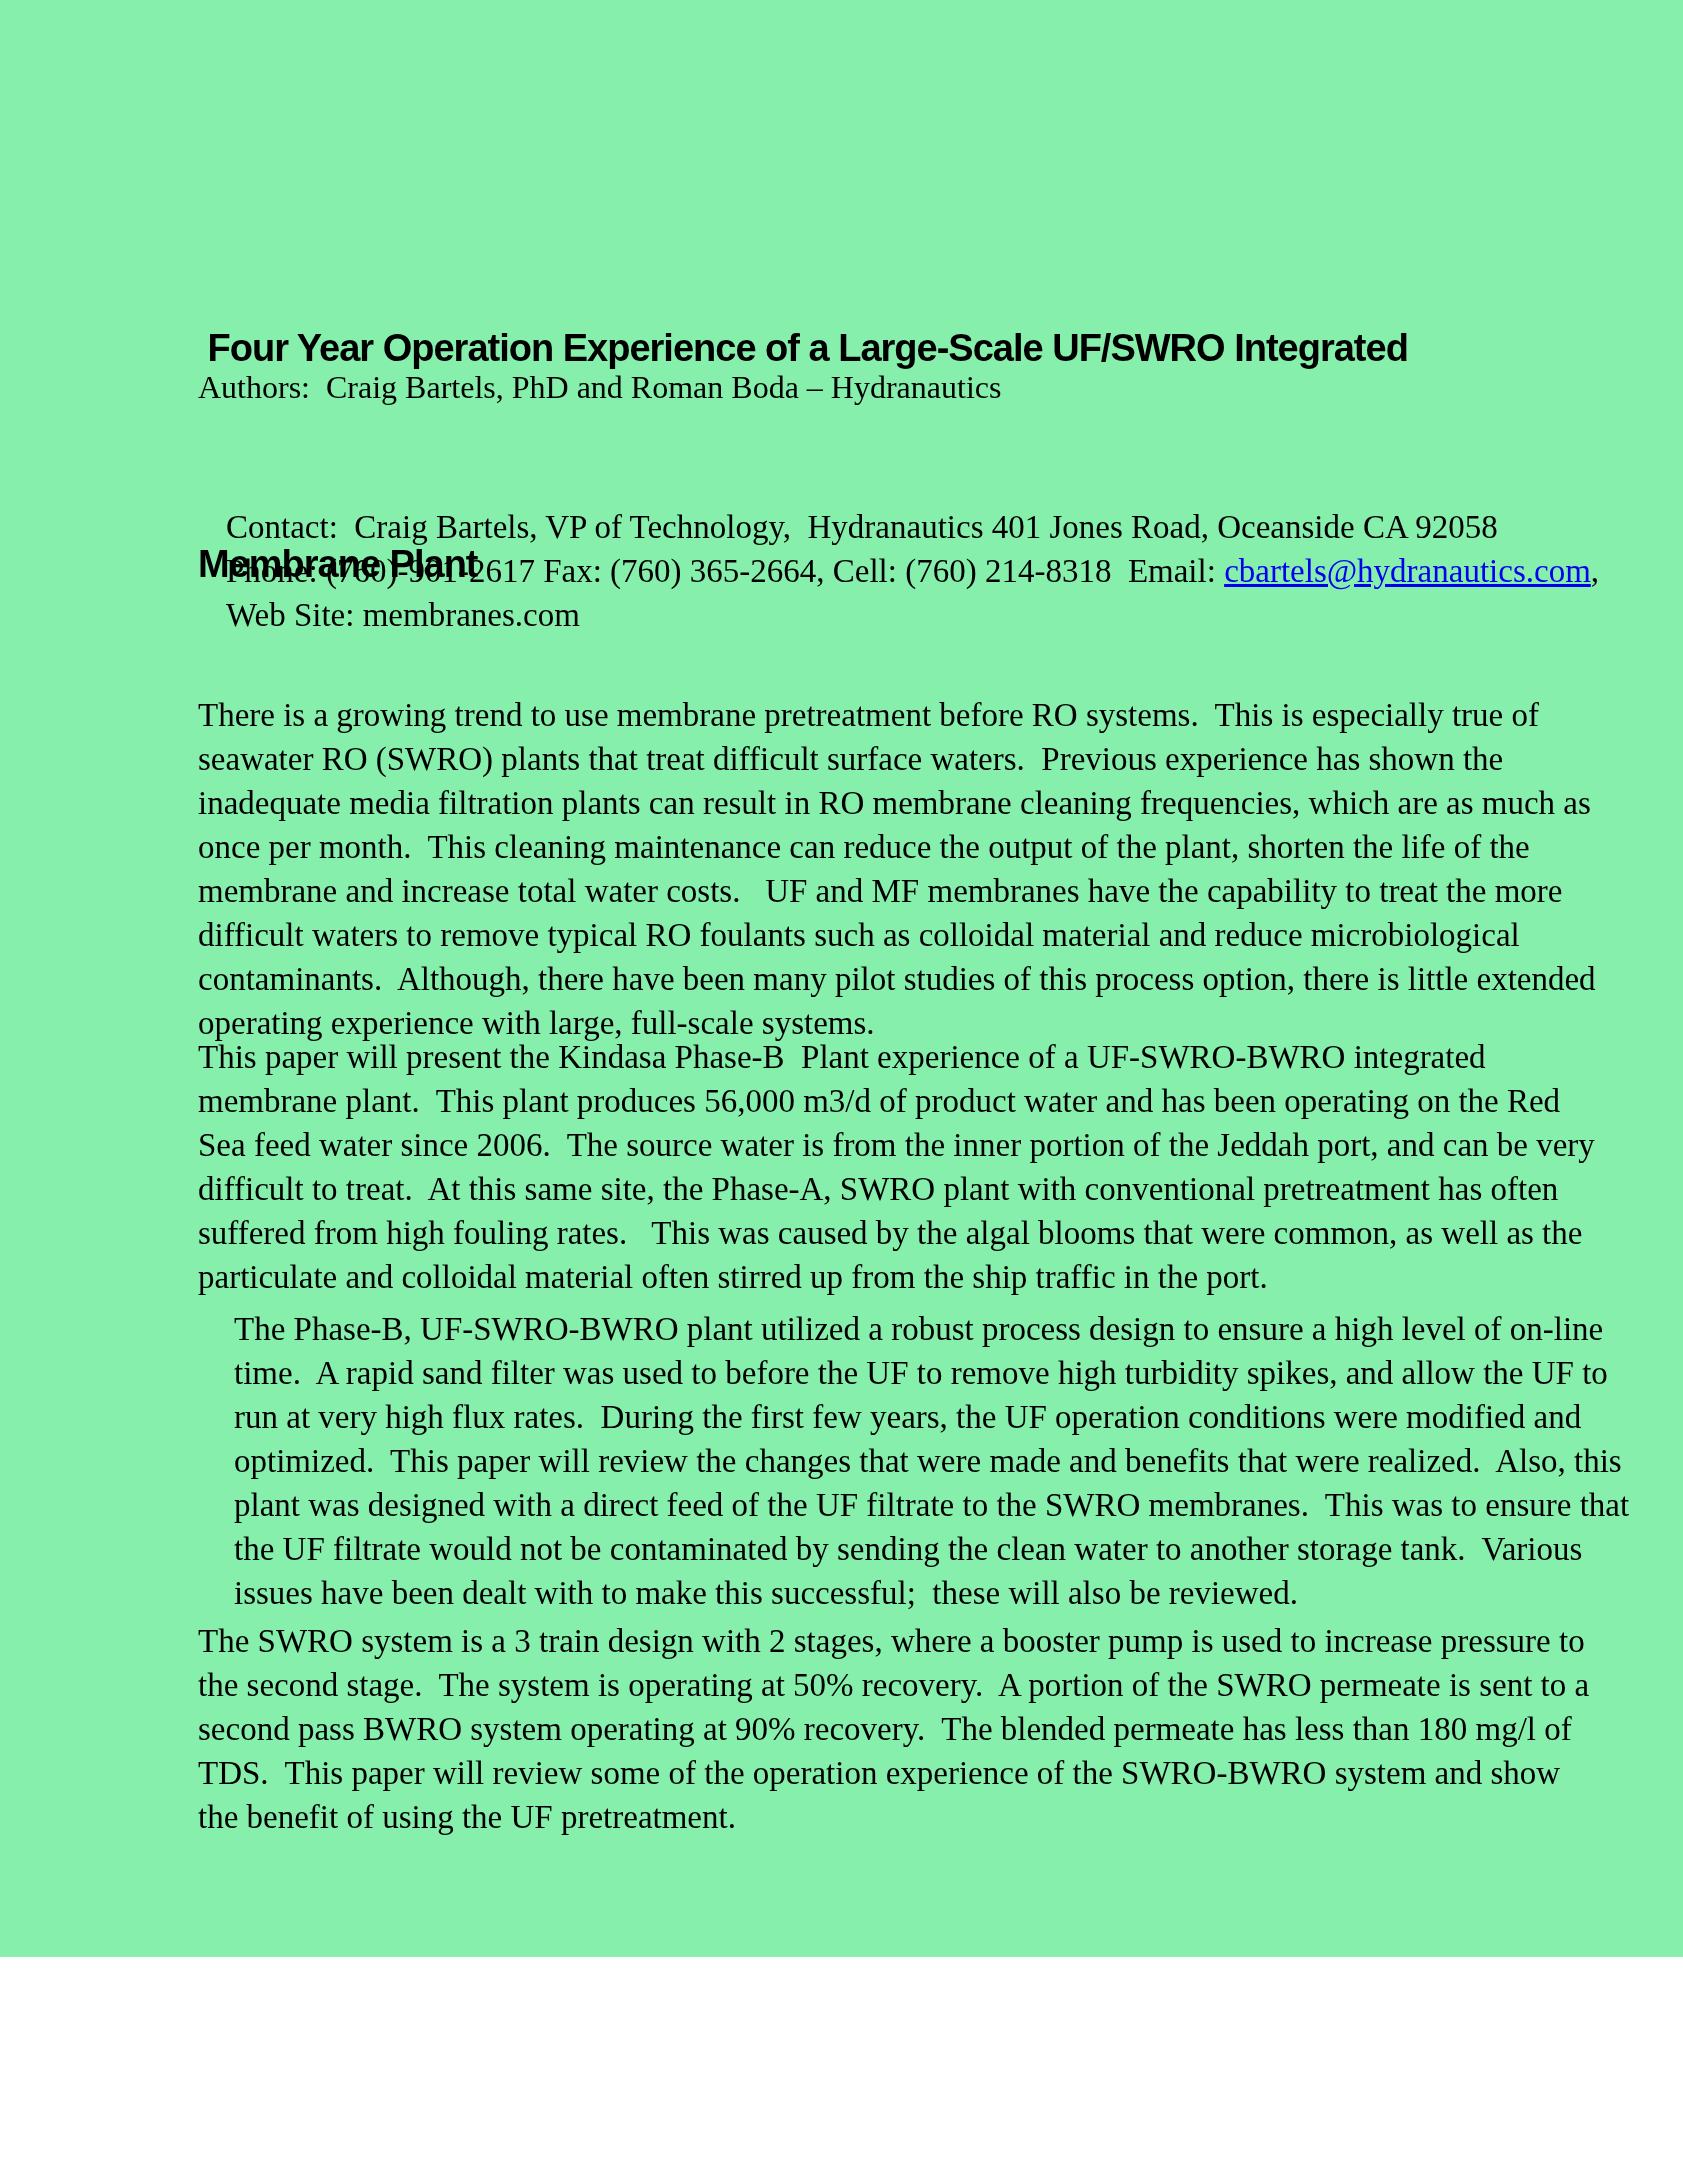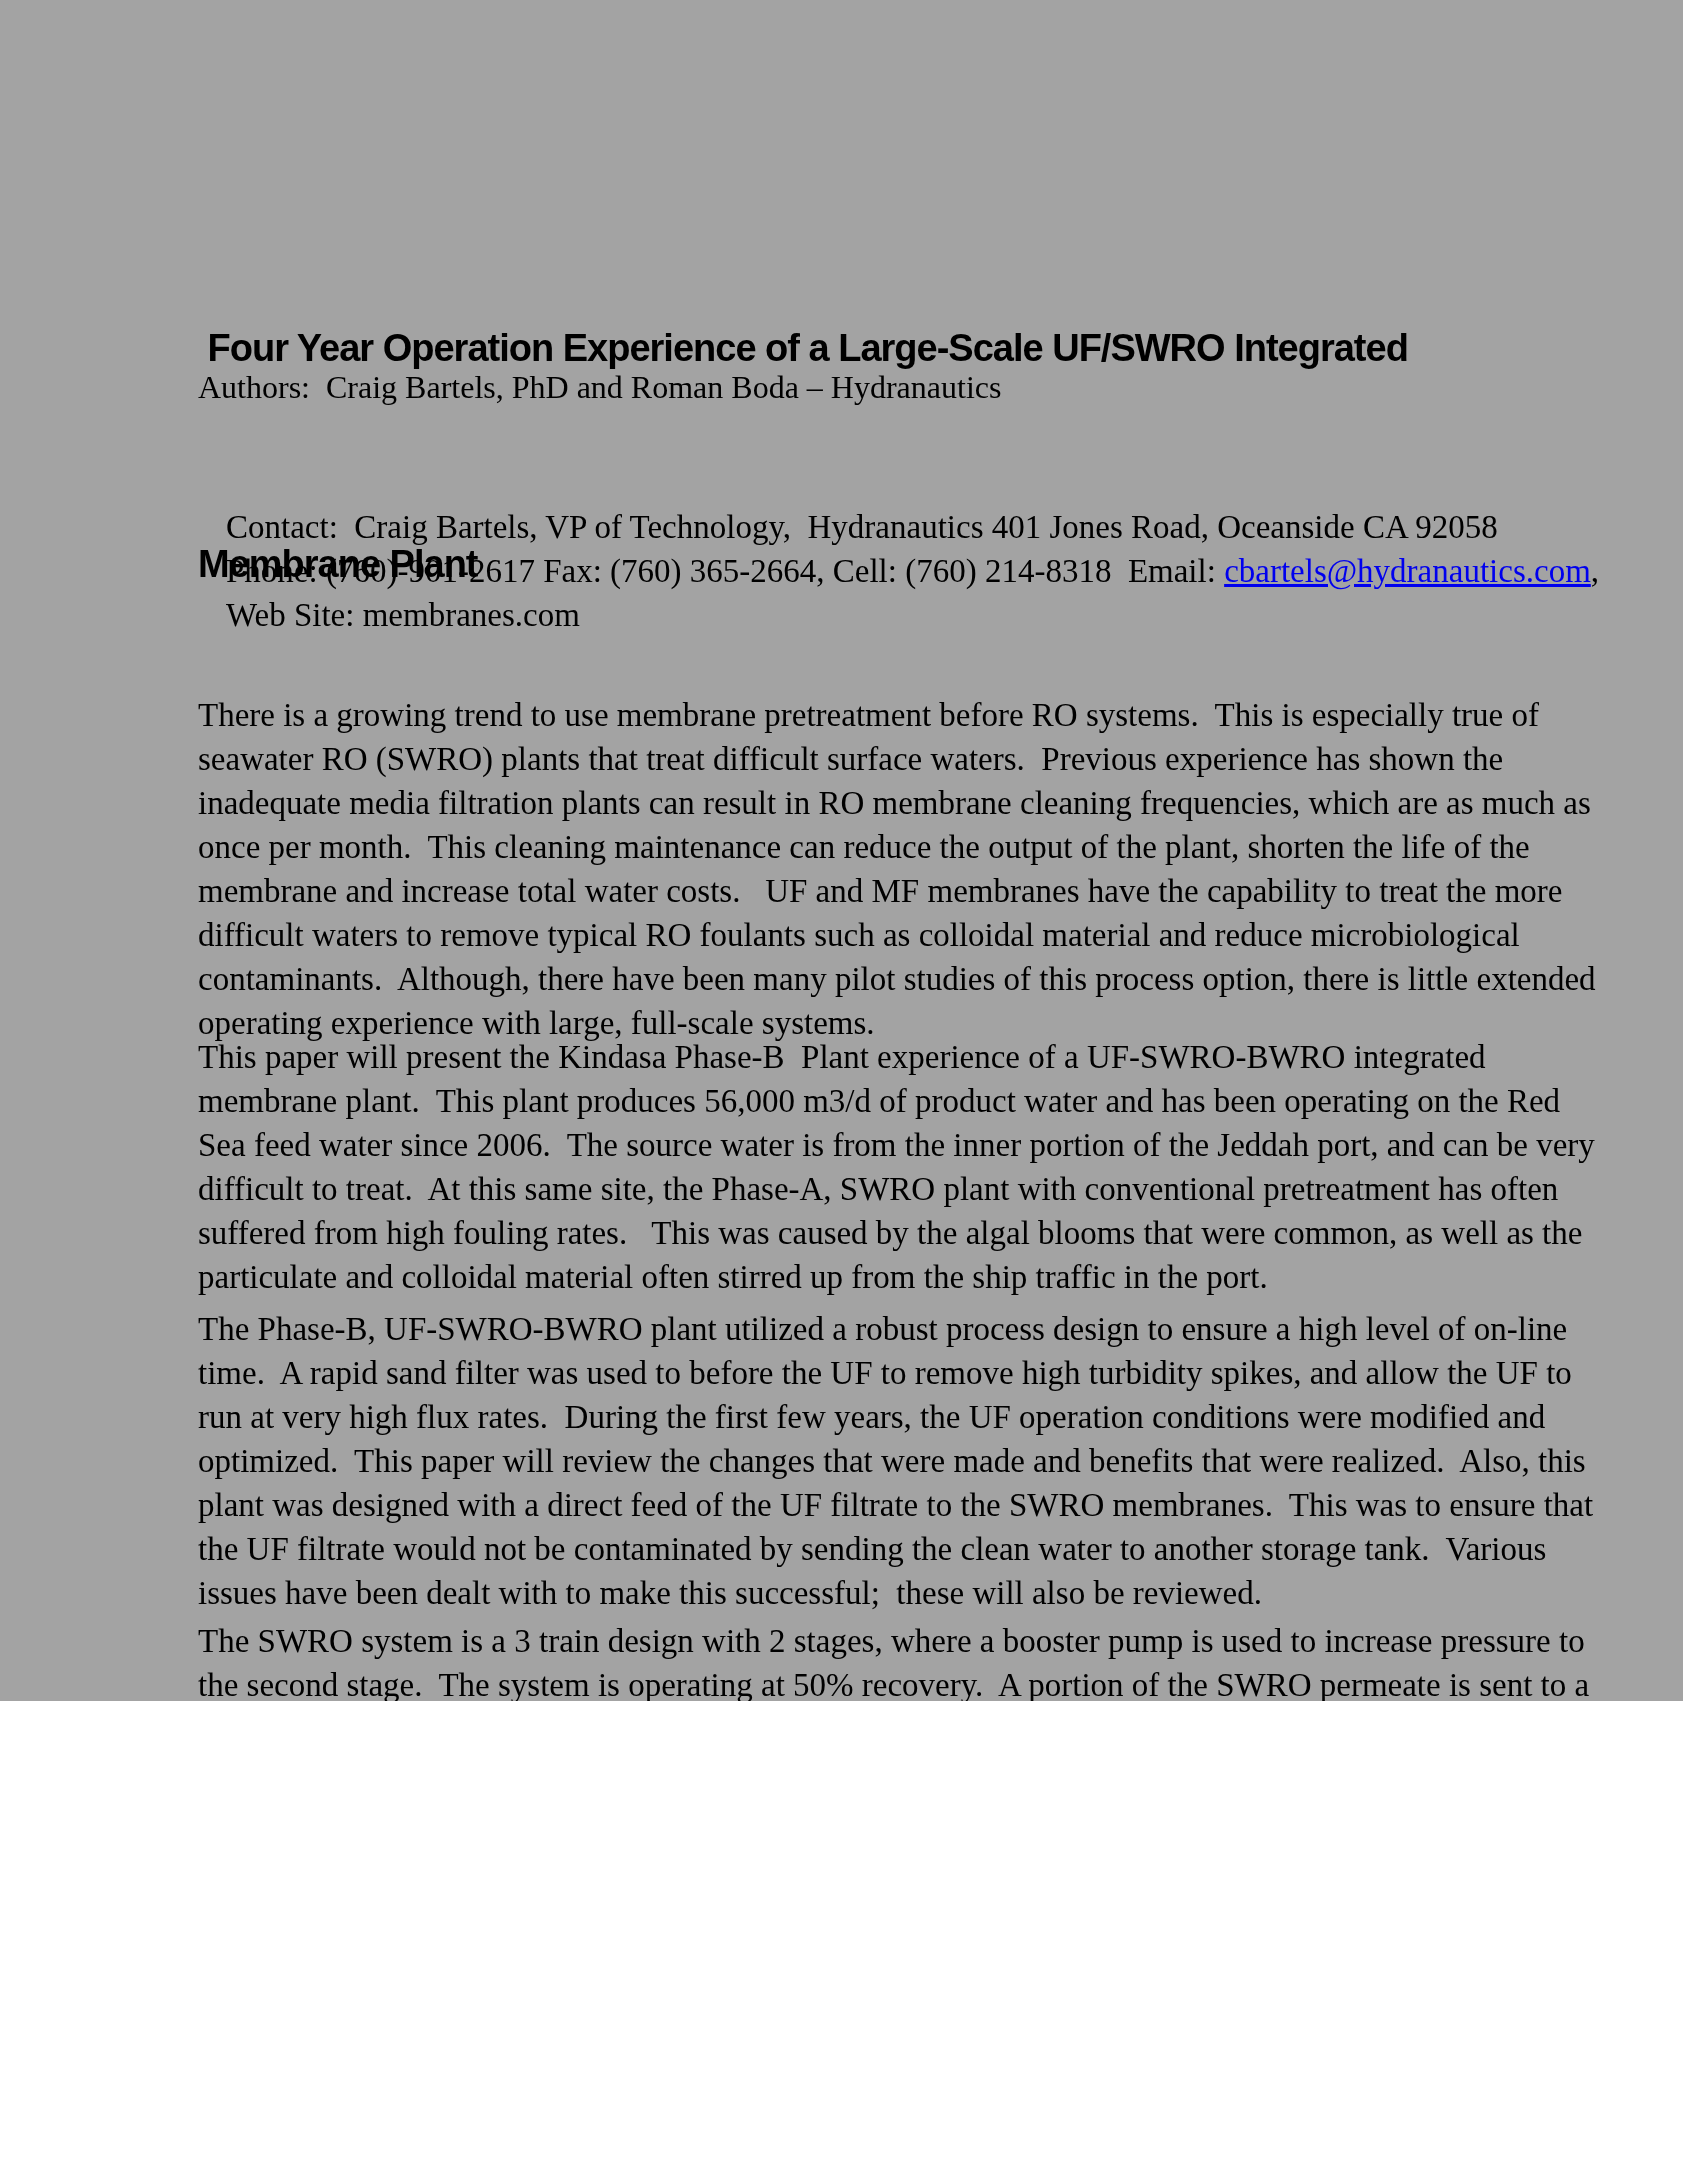--- a/index.html
+++ b/index.html
@@ -3,22 +3,22 @@
 <meta charset="utf-8">
 <style>
   html, body {
     margin: 0;
     padding: 0;
     background: #ffffff;
   }
   .page {
     position: relative;
     width: 1683px;
-    height: 1701px;
-    background: #a3a3a3;
+    height: 1957px;
+    background: #86efac;
     color: #000000;
     font-family: "Liberation Serif", serif;
     overflow: hidden;
   }
   .doc-title {
     position: absolute;
     left: 198px;
     top: 168px;
     width: 1406px;
     font-family: "Liberation Sans", sans-serif;
@@ -65,21 +65,21 @@
   .para {
     position: absolute;
     left: 198px;
     width: 1327px;
     font-size: 33px;
     line-height: 44px;
     white-space: pre;
   }
   .para-1 { top: 693px; }
   .para-2 { top: 1035px; }
-  .para-3 { top: 1307px; }
+  .para-3 { top: 1307px; margin-left: 36px; }
   .para-4 { top: 1619px; }
 </style>
 </head>
 <body>
 
 <div class="page">
 
   <div class="doc-title">
     <div> Four Year Operation Experience of a Large-Scale UF/SWRO Integrated</div>
     <div>Membrane Plant</div>

